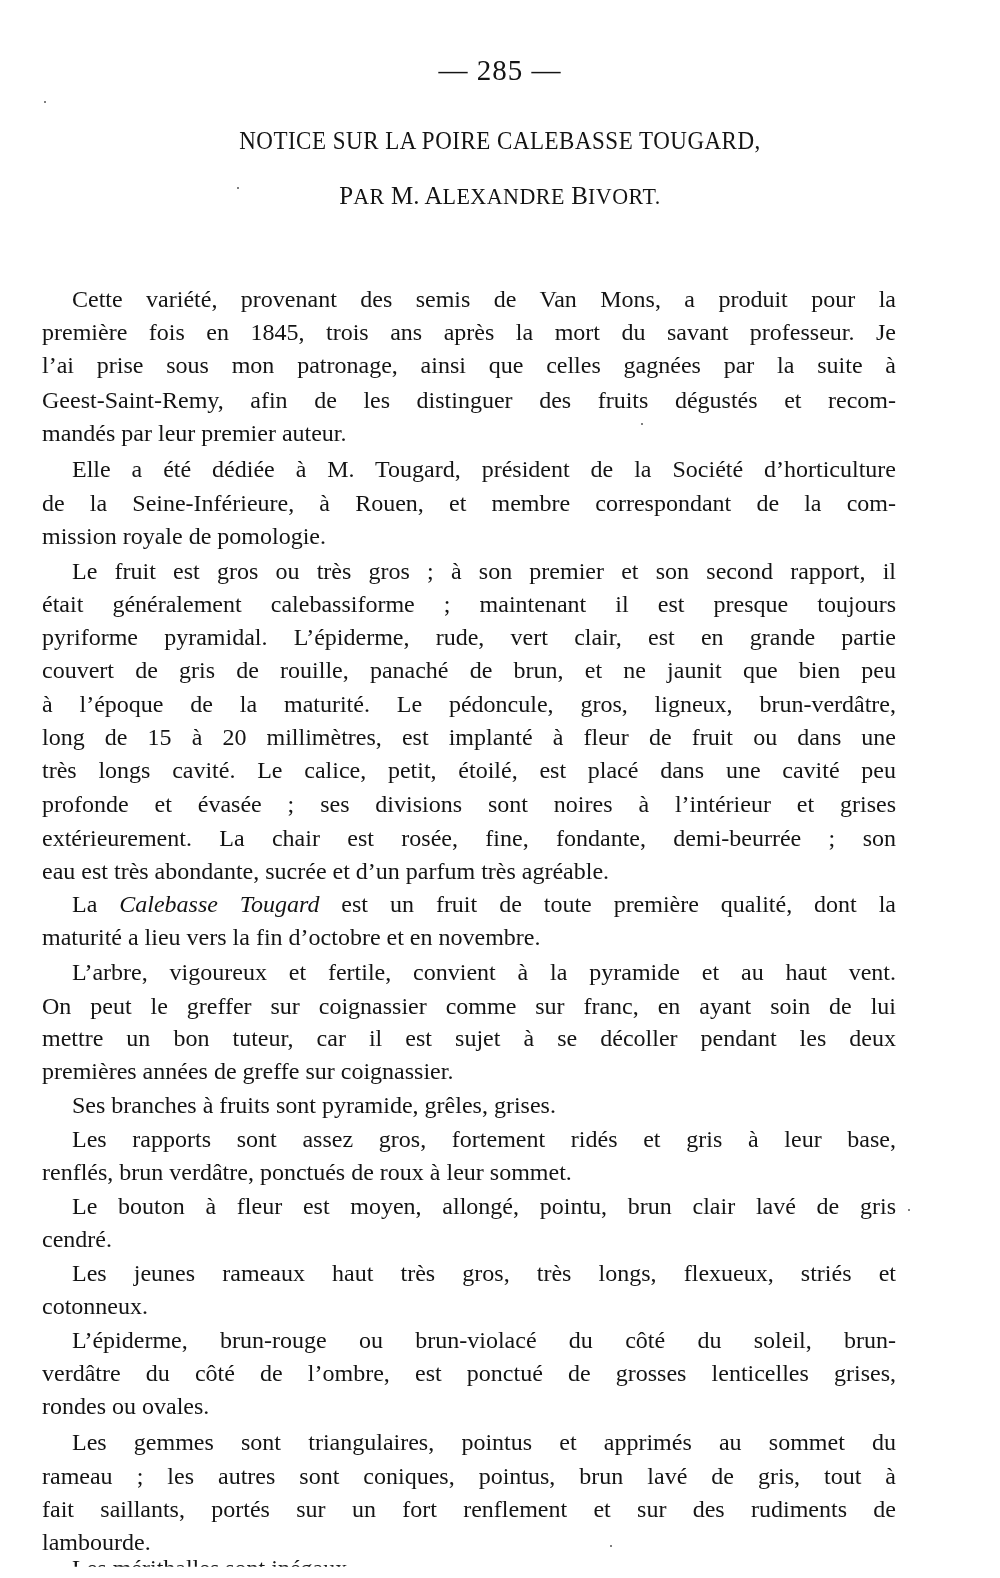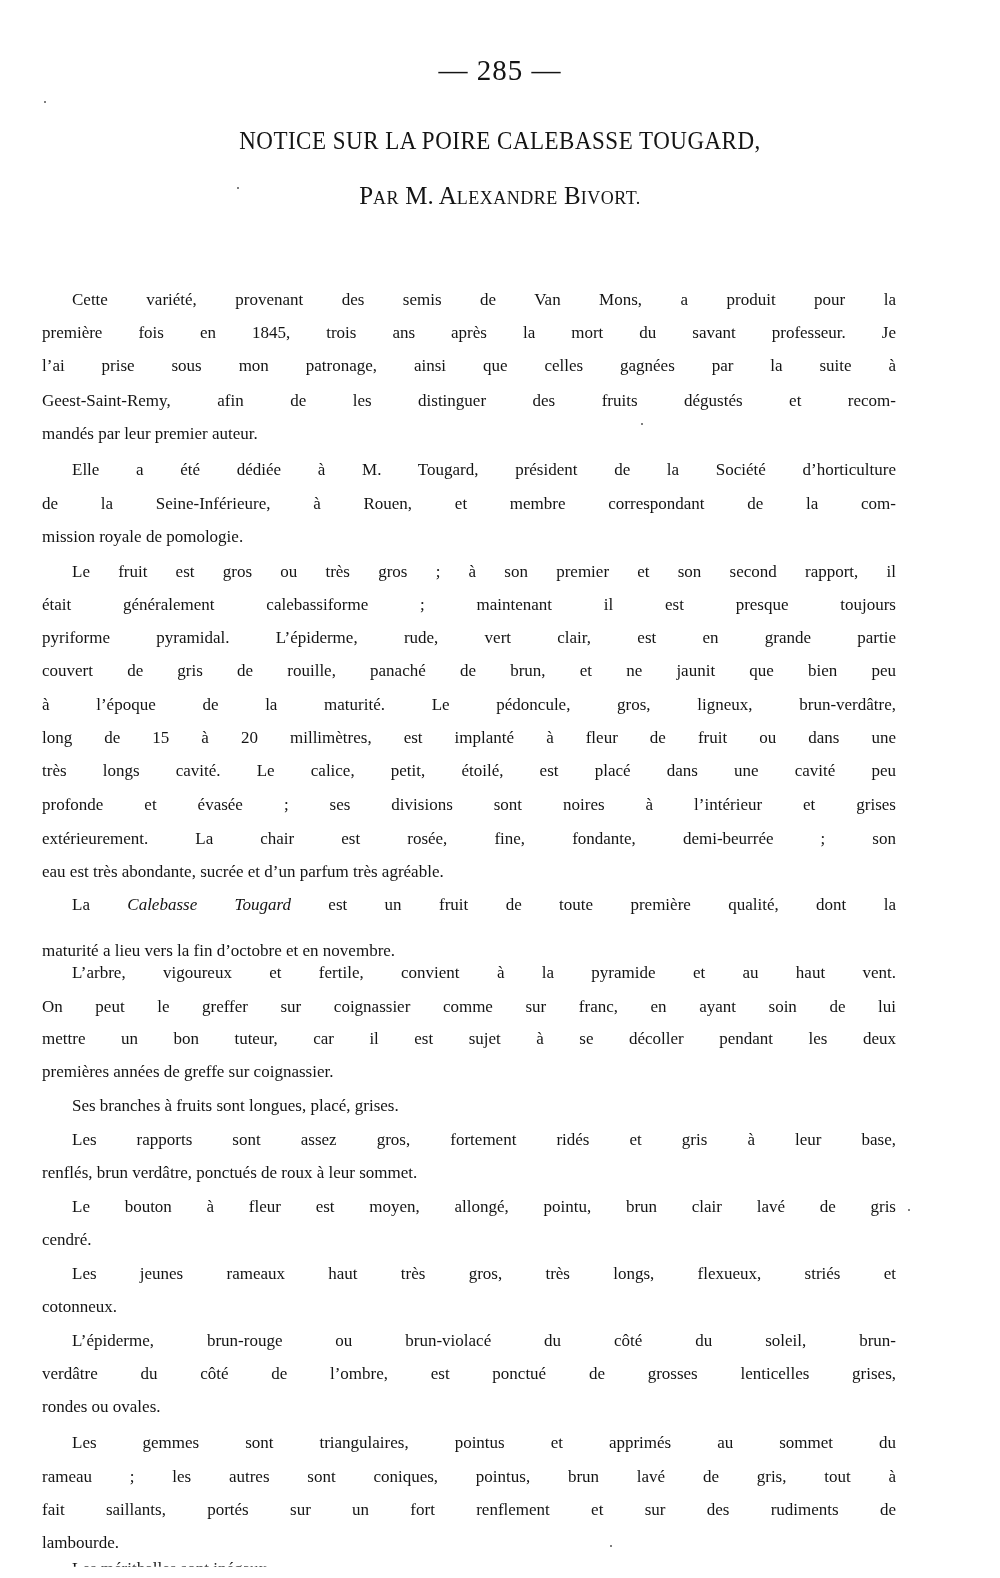--- a/index.html
+++ b/index.html
@@ -3,23 +3,23 @@
 <meta charset="utf-8">
 <style>
   html, body { margin: 0; padding: 0; background: #ffffff; }
   body { width: 1000px; height: 1578px; position: relative; overflow: hidden; }
   .page { position: absolute; left: 0; top: 0; width: 1000px; height: 1578px; color: #141414;
     font-family: "Liberation Serif", "DejaVu Serif", serif; }
   .center { position: absolute; left: 0; width: 1000px; text-align: center; white-space: nowrap; }
   .pagenum { top: 54px; font-size: 29px; letter-spacing: 1px; }
   .title { top: 128px; font-size: 23px; letter-spacing: 0.5px; transform: scaleY(1.12); }
   .author { top: 182px; font-size: 25px; transform: scaleY(1.05); }
-  .author .sc { font-size: 18px; letter-spacing: 0.5px; }
+  .author .sc { font-size: 22px; letter-spacing: 0.5px; }
   .fig { top: 234px; font-size: 16px; }
-  .line { position: absolute; left: 42px; width: 854px; font-size: 17px; height: 33px; line-height: 33px;
+  .line { position: absolute; left: 42px; width: 854px; font-size: 24px; height: 33px; line-height: 33px;
     text-align: justify; text-align-last: justify; white-space: nowrap; overflow: visible; }
   .line.indent { left: 72px; width: 824px; }
   .line.last { text-align-last: left; }
   em { font-style: italic; }
   .cut { clip-path: inset(0 0 55% 0); }
   .speck { position: absolute; width: 2px; height: 2px; background: #555; border-radius: 1px; }
 </style>
 </head>
 <body>
 
@@ -45,26 +45,26 @@
       <div class="line" style="top: 588px;">était généralement calebassiforme ; maintenant il est presque toujours</div>
       <div class="line" style="top: 621px;">pyriforme pyramidal. L’épiderme, rude, vert clair, est en grande partie</div>
       <div class="line" style="top: 654px;">couvert de gris de rouille, panaché de brun, et ne jaunit que bien peu</div>
       <div class="line" style="top: 688px;">à l’époque de la maturité. Le pédoncule, gros, ligneux, brun-verdâtre,</div>
       <div class="line" style="top: 721px;">long de 15 à 20 millimètres, est implanté à fleur de fruit ou dans une</div>
       <div class="line" style="top: 754px;">très longs cavité. Le calice, petit, étoilé, est placé dans une cavité peu</div>
       <div class="line" style="top: 788px;">profonde et évasée ; ses divisions sont noires à l’intérieur et grises</div>
       <div class="line" style="top: 822px;">extérieurement. La chair est rosée, fine, fondante, demi-beurrée ; son</div>
       <div class="line last" style="top: 855px;">eau est très abondante, sucrée et d’un parfum très agréable.</div>
       <div class="line indent" style="top: 888px;"><span>La </span><em>Calebasse Tougard</em><span> est un fruit de toute première qualité, dont la</span></div>
-      <div class="line last" style="top: 921px; margin-top: 13px;">maturité a lieu vers la fin d’octobre et en novembre.</div>
+      <div class="line last" style="top: 921px;">maturité a lieu vers la fin d’octobre et en novembre.</div>
       <div class="line indent" style="top: 956px;">L’arbre, vigoureux et fertile, convient à la pyramide et au haut vent.</div>
       <div class="line" style="top: 990px;">On peut le greffer sur coignassier comme sur franc, en ayant soin de lui</div>
       <div class="line" style="top: 1022px;">mettre un bon tuteur, car il est sujet à se décoller pendant les deux</div>
       <div class="line last" style="top: 1055px;">premières années de greffe sur coignassier.</div>
-      <div class="line indent last" style="top: 1089px;">Ses branches à fruits sont longues, placé, grises.</div>
+      <div class="line indent last" style="top: 1089px;">Ses branches à fruits sont pyramide, grêles, grises.</div>
       <div class="line indent" style="top: 1123px;">Les rapports sont assez gros, fortement ridés et gris à leur base,</div>
       <div class="line last" style="top: 1156px;">renflés, brun verdâtre, ponctués de roux à leur sommet.</div>
       <div class="line indent" style="top: 1190px;">Le bouton à fleur est moyen, allongé, pointu, brun clair lavé de gris</div>
       <div class="line last" style="top: 1223px;">cendré.</div>
       <div class="line indent" style="top: 1257px;">Les jeunes rameaux haut très gros, très longs, flexueux, striés et</div>
       <div class="line last" style="top: 1290px;">cotonneux.</div>
       <div class="line indent" style="top: 1324px;">L’épiderme, brun-rouge ou brun-violacé du côté du soleil, brun-</div>
       <div class="line" style="top: 1357px;">verdâtre du côté de l’ombre, est ponctué de grosses lenticelles grises,</div>
       <div class="line last" style="top: 1390px;">rondes ou ovales.</div>
       <div class="line indent" style="top: 1426px;">Les gemmes sont triangulaires, pointus et apprimés au sommet du</div>

